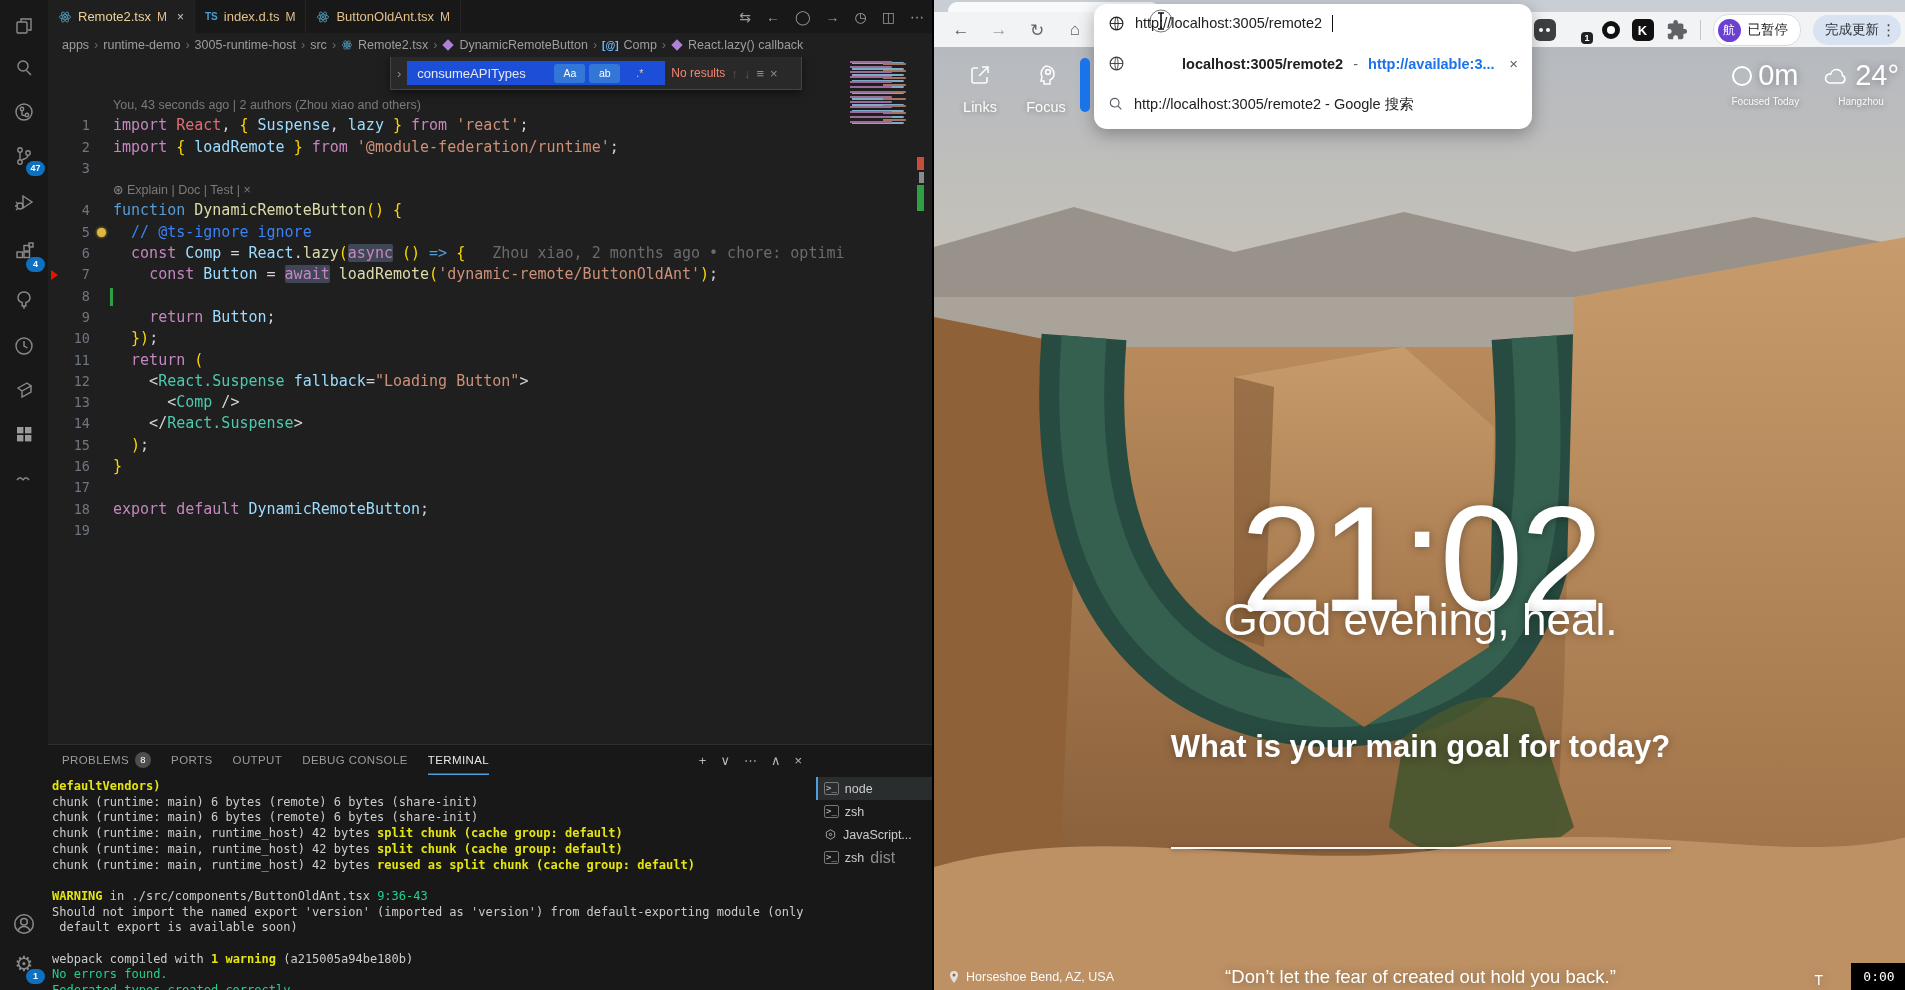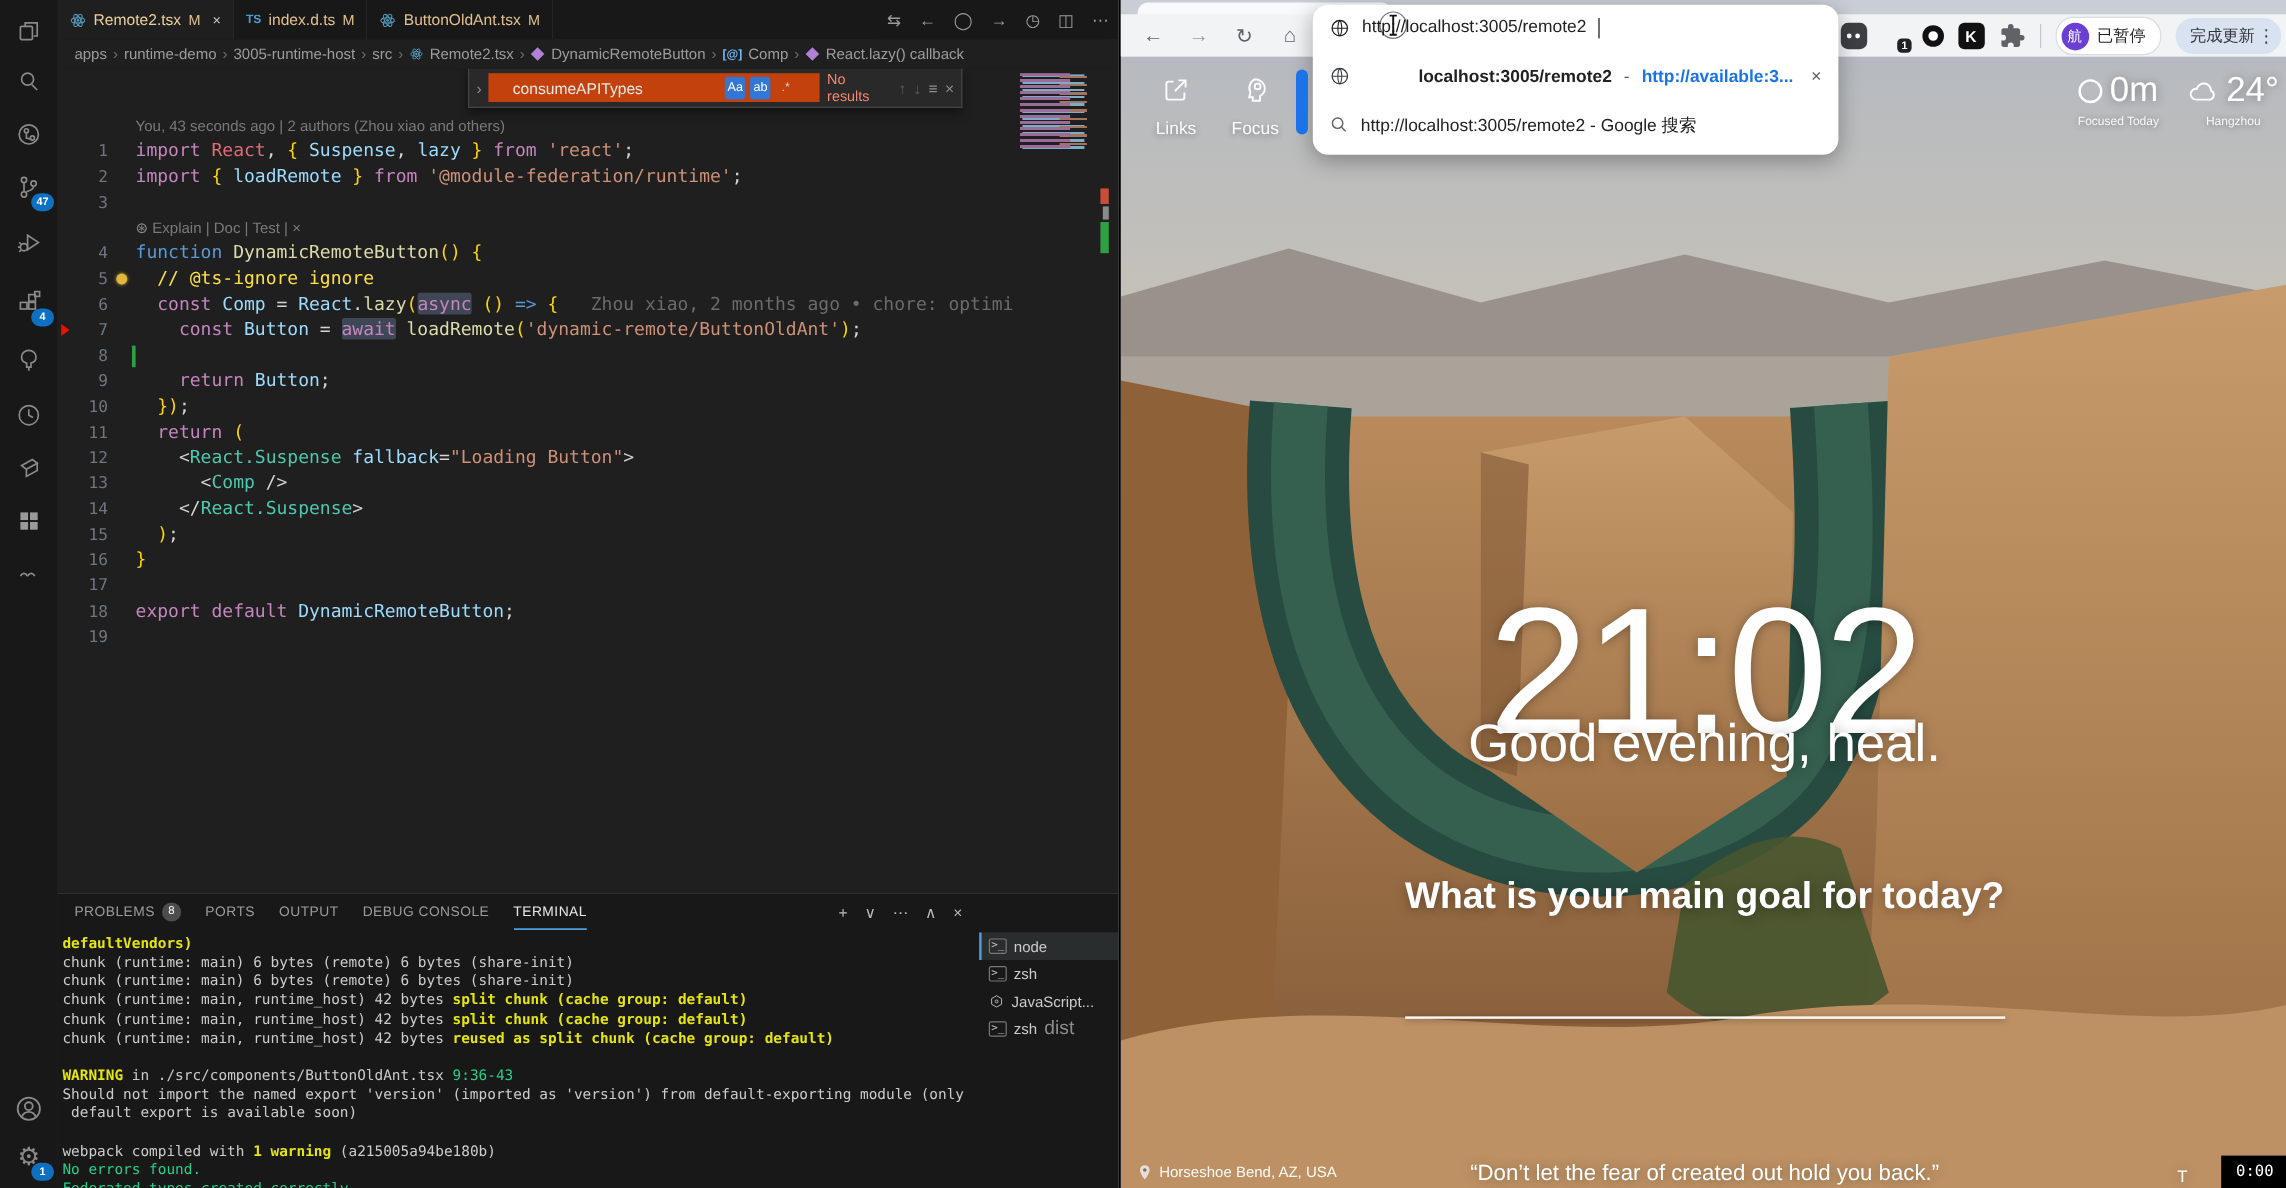--- a/index.html
+++ b/index.html
@@ -24,30 +24,30 @@
   
   #editor{position:absolute;left:48px;top:57px;width:884px;height:687px;background:#1f1f1f;overflow:hidden;}
   #code-lines{position:absolute;left:0;top:37px;font-family:"DejaVu Sans Mono",monospace;font-size:15px;line-height:21.3px;white-space:pre;}
   .crow{height:21.3px;position:relative;}
   .gut{display:inline-block;width:42px;text-align:right;color:#6e7681;margin-right:23px;font-size:13.5px;}
   .ctext{font-family:"DejaVu Sans Mono",monospace;}
   .blametop,.lens{color:#7a7a7a;font-family:"Liberation Sans",sans-serif;font-size:12.5px;}
   .lens::before{content:"⊛ ";color:#8a8a8a;}
   .inblame{color:#6b6b6b;}
   .tk-k{color:#c586c0;} .tk-kb{color:#569cd6;} .tk-v{color:#9cdcfe;} .tk-vr{color:#e06c75;}
-  .tk-f{color:#dcdcaa;} .tk-s{color:#ce9178;} .tk-c{color:#fde047;} .tk-t{color:#4ec9b0;}
+  .tk-f{color:#dcdcaa;} .tk-s{color:#ce9178;} .tk-c{color:#3b82f6;} .tk-t{color:#4ec9b0;}
   .tk-b{color:#ffd700;} .tk-d{color:#d4d4d4;} .tk-sel{background:#3f4757;border-radius:2px;}
   .bulb{position:absolute;left:49px;top:6px;width:9px;height:9px;border-radius:50%;background:#e2b73d;box-shadow:0 0 3px #e2b73d;}
   .redmark{position:absolute;left:3px;top:6px;width:0;height:0;border-left:7px solid #e51400;border-top:5px solid transparent;border-bottom:5px solid transparent;}
   .gitadd{position:absolute;left:62px;top:2px;width:3px;height:18px;background:#2ea043;}
   
   #findwidget{position:absolute;left:342px;top:0;width:412px;height:33px;background:#292929;border:1px solid #454545;border-top:none;display:flex;align-items:center;gap:6px;padding:0 6px;box-shadow:0 3px 8px rgba(0,0,0,.5);box-sizing:border-box;}
-  #find-input{background:#c2410c;height:24px;display:flex;align-items:center;padding:0 20px;gap:4px;width:238px;}
+  #find-input{background:#1d4ed8;height:24px;display:flex;align-items:center;padding:0 10px;gap:4px;width:238px;}
   #find-query{color:#e8e8e8;font-size:13px;flex:1;font-family:"Liberation Sans",sans-serif;}
-  .fopt{width:17px;height:19px;border-radius:3px;display:flex;align-items:center;justify-content:center;font-size:10.5px;color:#cfcfcf;}
+  .fopt{width:31px;height:19px;border-radius:3px;display:flex;align-items:center;justify-content:center;font-size:10.5px;color:#cfcfcf;}
   .fopt.on{background:#3277d5;color:#fff;}
   #find-results{color:#f48771;font-size:12px;}
   .ficon{color:#8d8d8d;font-size:13px;}
   
   #minimap{position:absolute;left:802px;top:4px;width:76px;height:64px;opacity:.75;background-image:
     repeating-linear-gradient(180deg,#c586c0 0 2px,transparent 2px 5px),
     repeating-linear-gradient(180deg,#ce9178 0 2px,transparent 2px 7px),
     repeating-linear-gradient(180deg,#9cdcfe 0 2px,transparent 2px 6px);
     background-size:55% 100%,30% 100%,68% 100%;background-position:0 0,62% 2px,8% 1px;background-repeat:no-repeat;}
   .ov-red{position:absolute;left:869px;top:100px;width:7px;height:13px;background:#c74e39;}

